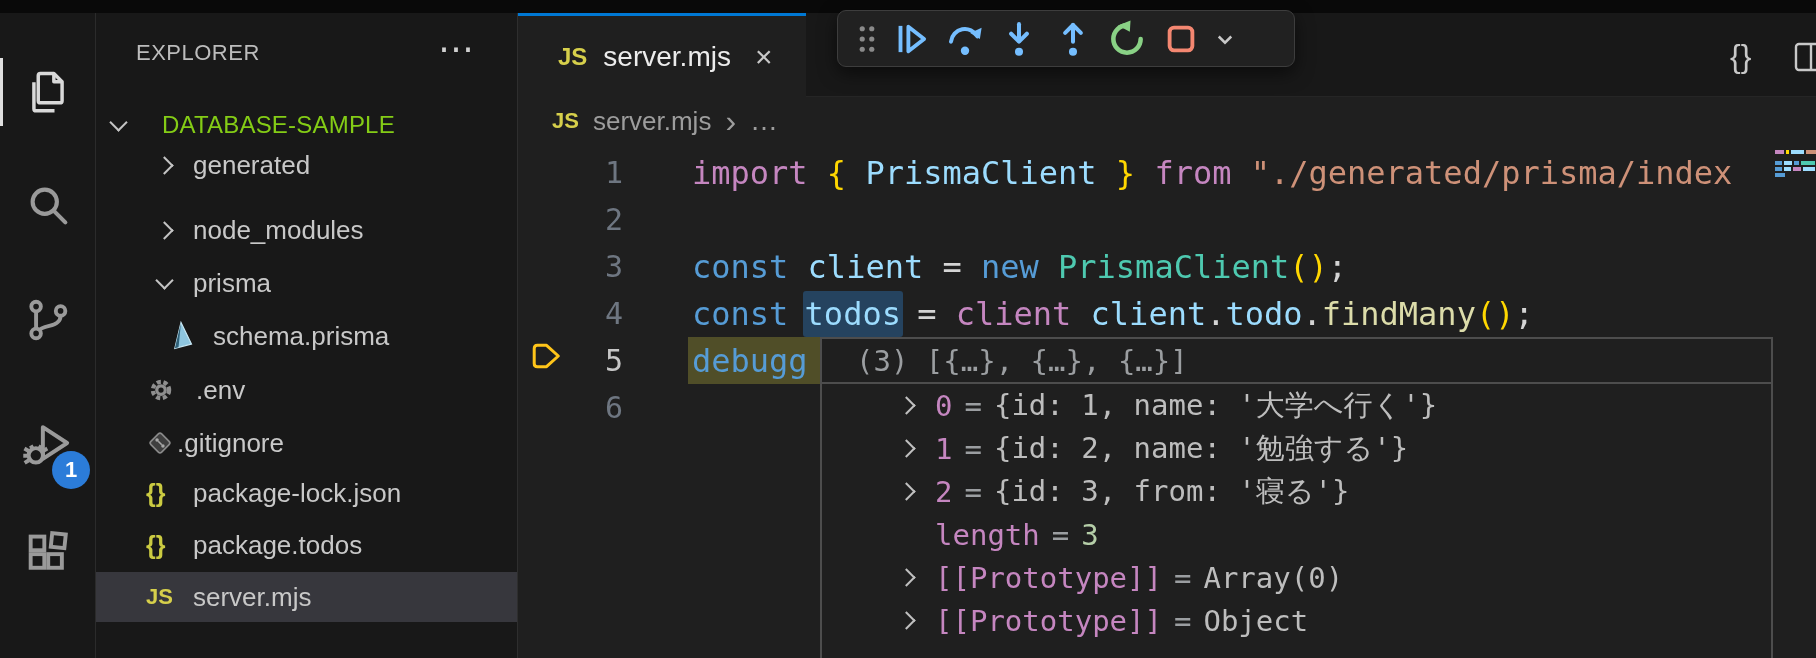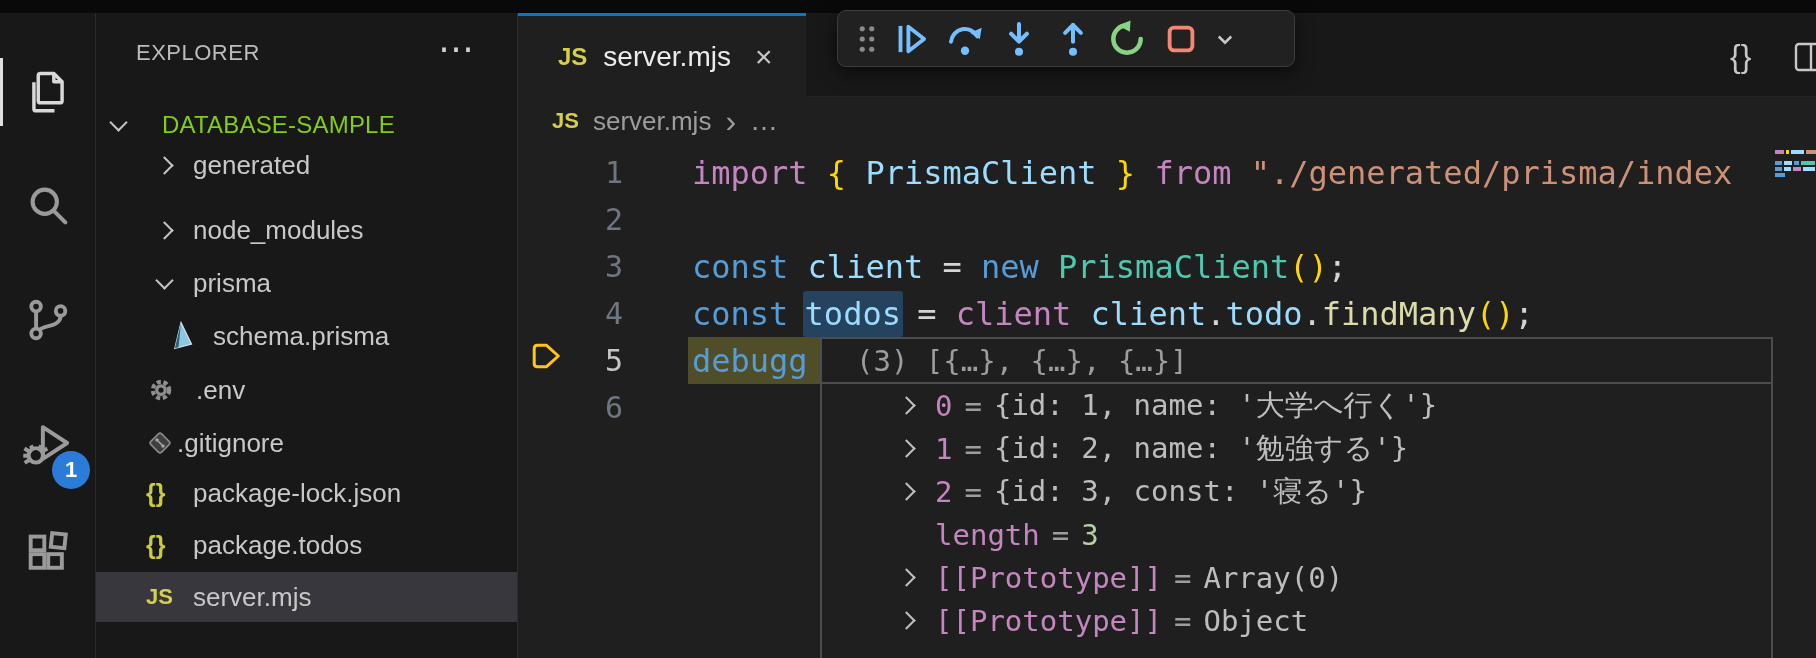--- a/index.html
+++ b/index.html
@@ -257,21 +257,21 @@
         <div class="prow">
           <span class="pchev"></span>
           <span class="pname">1</span>
           <span class="peq">=</span>
           <span class="pval">{id: 2, name: '勉強する'}</span>
         </div>
         <div class="prow">
           <span class="pchev"></span>
           <span class="pname">2</span>
           <span class="peq">=</span>
-          <span class="pval">{id: 3, const: '寝る'}</span>
+          <span class="pval">{id: 3, from: '寝る'}</span>
         </div>
         <div class="prow">
           <span class="pchev hidden"></span>
           <span class="pname">length</span>
           <span class="peq">=</span>
           <span class="pval number">3</span>
         </div>
         <div class="prow">
           <span class="pchev"></span>
           <span class="pname">[[Prototype]]</span>

